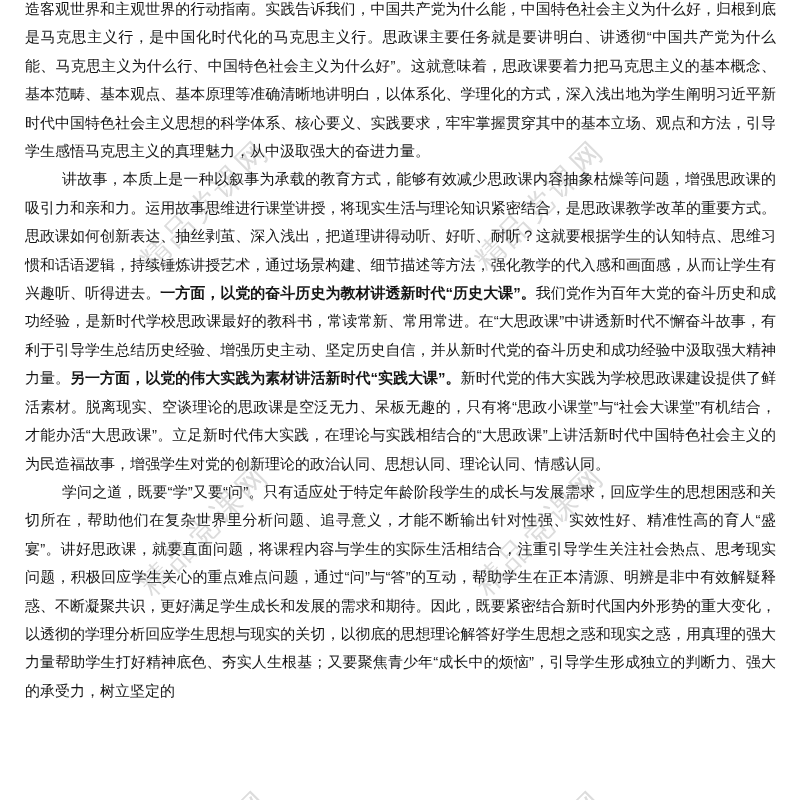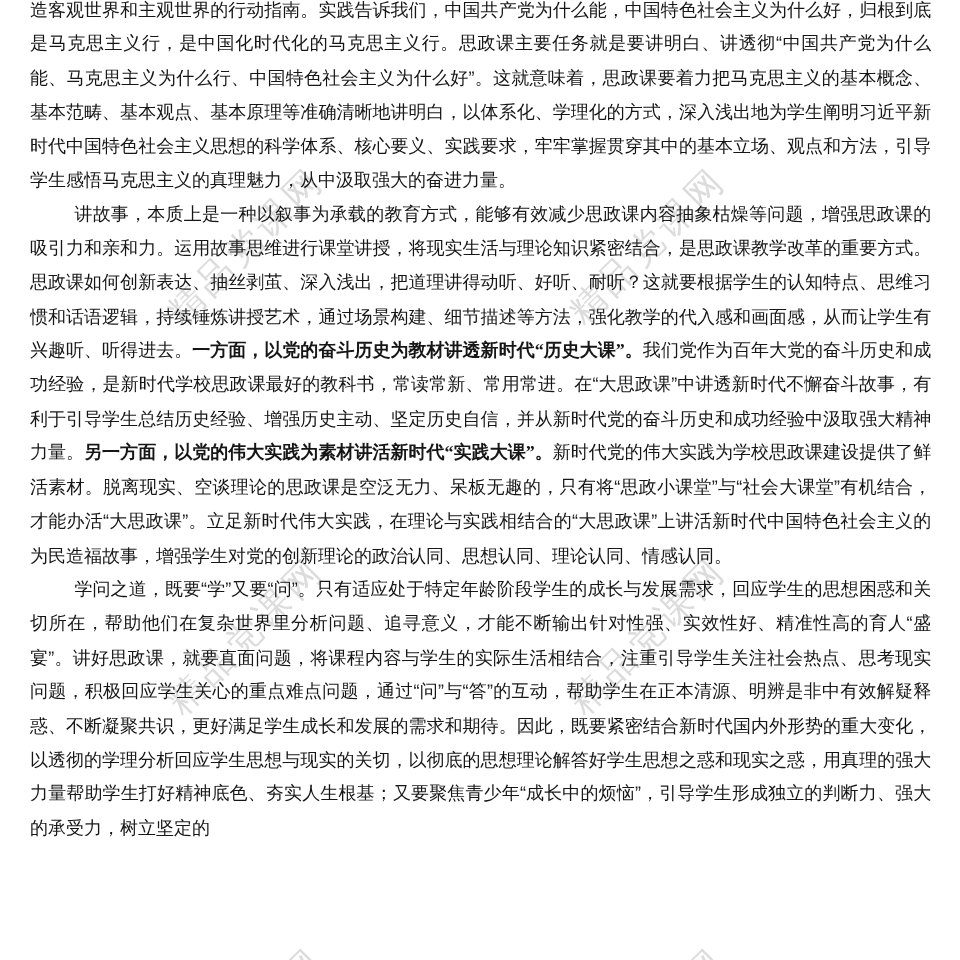--- a/index.html
+++ b/index.html
@@ -51,21 +51,20 @@
     text-align: justify;
     text-justify: inter-ideograph;
     text-indent: 37px;
     word-break: break-all;
   }
   .body-para.continuation {
     text-indent: 0;
   }
   .body-para .bold {
     font-weight: bold;
-    font-family: Liberation Serif, serif;
   }
   .section-heading {
     margin: 15px 0 17px 0;
     font-size: 16px;
     line-height: 28.4px;
     font-weight: bold;
     text-indent: 37px;
   }
 </style>
 </head>

